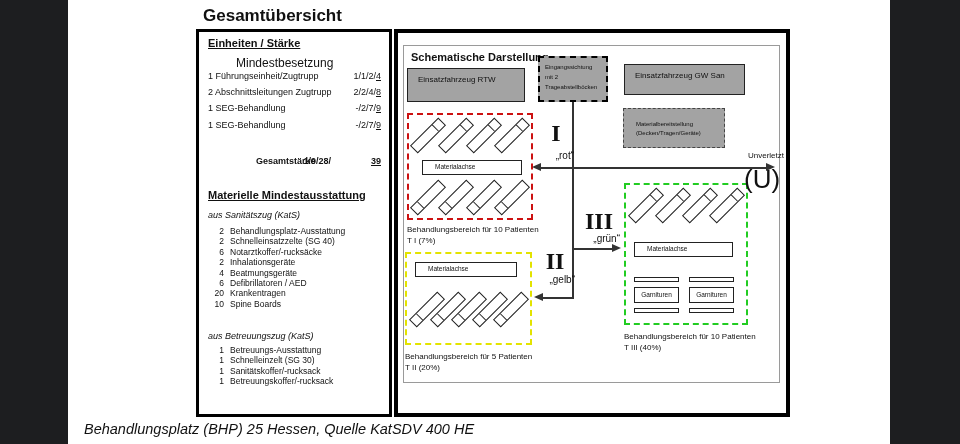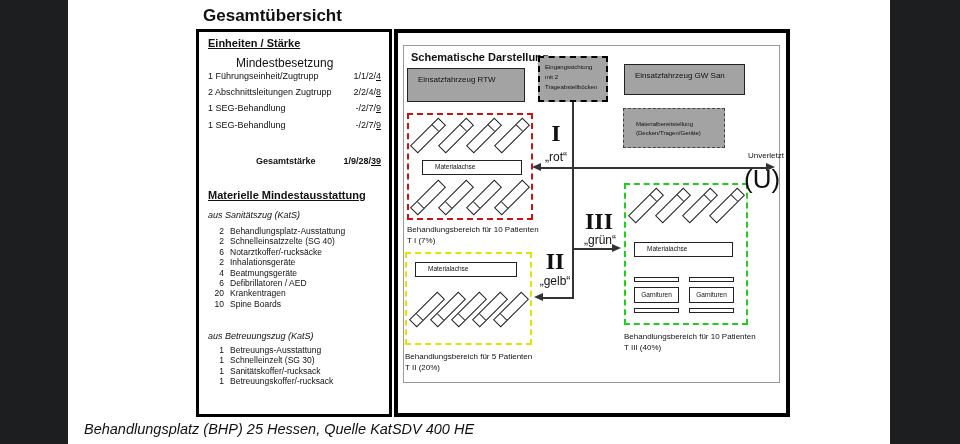--- a/index.html
+++ b/index.html
@@ -14,21 +14,21 @@
   .row.bold { font-weight:bold;margin-left:48px; }
   .ital { font-style:italic; font-size:9px; white-space:nowrap; }
   .eq { font-size:8.5px; line-height:10.4px; white-space:nowrap; }
   .eq .q { display:inline-block; width:16px; text-align:right; margin-right:6px; }
   .vbox { position:absolute; background:#a3a3a3; border:1.5px solid #222; font-size:8px; white-space:nowrap; }
   .preline { white-space:pre-line; }
   .zone { position:absolute; background:#fff; }
   .maxis { position:absolute; background:#fff; border:1.5px solid #222; font-size:6.5px; line-height:12px; padding-left:12px; white-space:nowrap; }
   .cap { position:absolute; font-size:8px; line-height:11px; white-space:nowrap; }
   .numeral { position:absolute; font-family:"Liberation Serif","DejaVu Serif",serif; font-weight:bold; font-size:24px; line-height:1; text-align:center; }
-  .quote { position:absolute; font-size:12px; text-align:center; white-space:nowrap; }
+  .quote { position:absolute; font-size:10px; text-align:right; white-space:nowrap; }
   .hline { position:absolute; border-top:2px solid #333; }
   .vline { position:absolute; border-left:2px solid #333; }
   .tri { position:absolute; width:0; height:0; }
   .tri.left  { border-top:4.5px solid transparent; border-bottom:4.5px solid transparent; border-right:9px solid #333; }
   .tri.right { border-top:4.5px solid transparent; border-bottom:4.5px solid transparent; border-left:9px solid #333; }
   .srow { position:absolute; display:flex; align-items:center; height:38px; }
   .stretcher { width:40px; height:11px; border:1px solid #222; background:#fff; transform:rotate(-45deg); position:relative; flex:none; }
   .stretcher .dv { position:absolute; top:0; bottom:0; width:1px; background:#222; }
   .stretcher.hr .dv { right:8px; }
   .stretcher.hl .dv { left:8px; }
@@ -58,21 +58,21 @@
   <div class="row" style="top:71px;">
     <span>1 SEG-Behandlung</span>
     <span class="val"><span>-/2/7/</span><span style="text-decoration:underline;">9</span></span>
   </div>
   <div class="row" style="top:88px;">
     <span>1 SEG-Behandlung</span>
     <span class="val"><span>-/2/7/</span><span style="text-decoration:underline;">9</span></span>
   </div>
   <div class="row bold" style="top:124px;">
     <span>Gesamtstärke</span>
-    <span class="val"><span>1/9/28/</span><span style="text-decoration:underline;">39</span></span>
+    <span class="val"><span>1/9/28/</span><span style="text-decoration:underline;padding-left:40px;">39</span></span>
   </div>
 
   <div class="hdr abs" style="left:9px; top:157px;">Materielle Mindestausstattung</div>
   <div class="ital abs" style="left:9px; top:178px;">aus Sanitätszug (KatS)</div>
 
   <div class="abs" style="left:9px; top:194px;">
     <div class="eq"><span class="q">2</span><span>Behandlungsplatz-Ausstattung</span></div>
     <div class="eq"><span class="q">2</span><span>Schnelleinsatzzelte (SG 40)</span></div>
     <div class="eq"><span class="q">6</span><span>Notarztkoffer/-rucksäcke</span></div>
     <div class="eq"><span class="q">2</span><span>Inhalationsgeräte</span></div>

